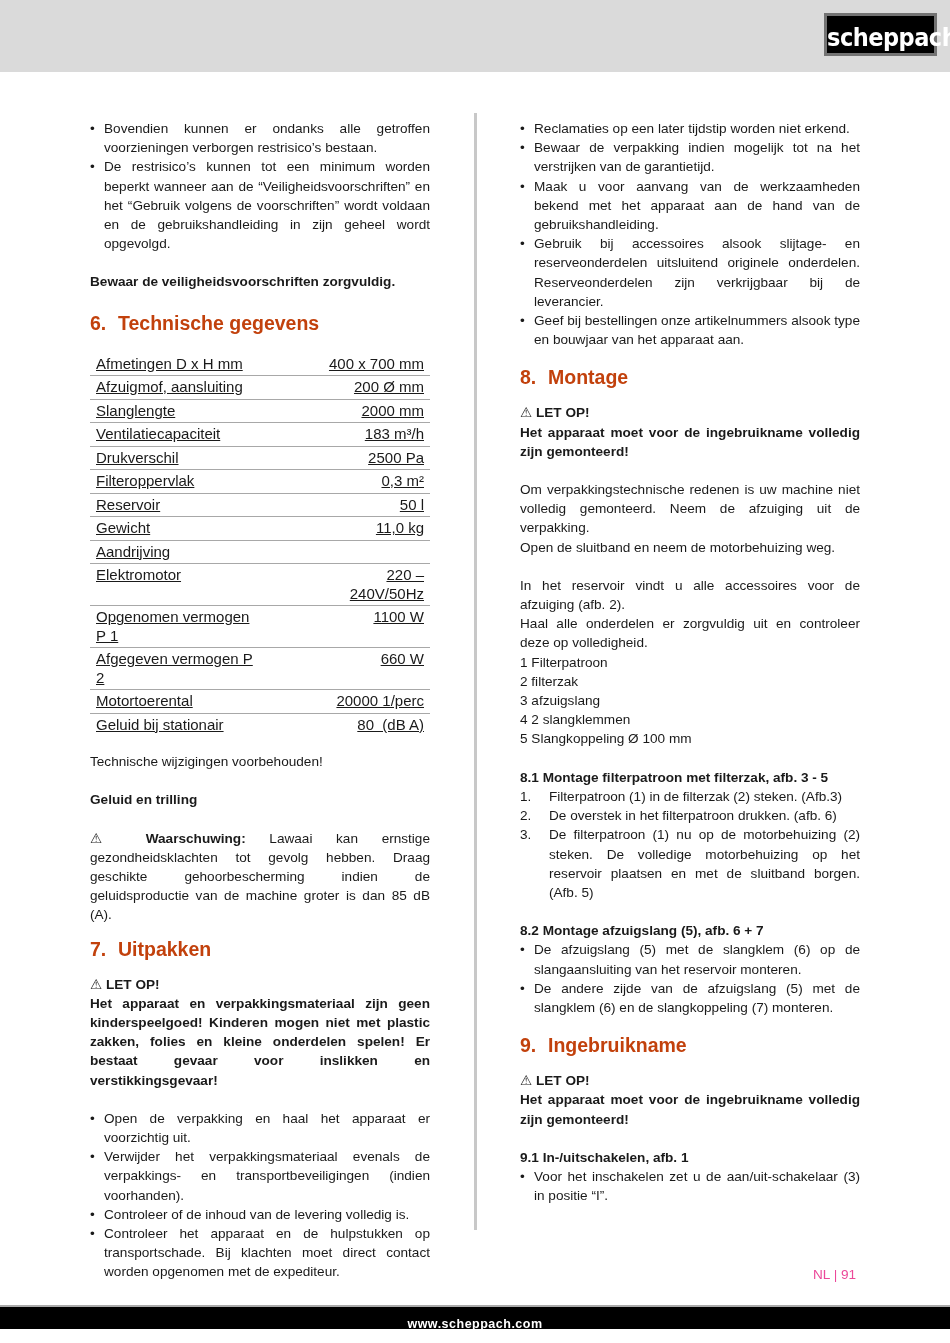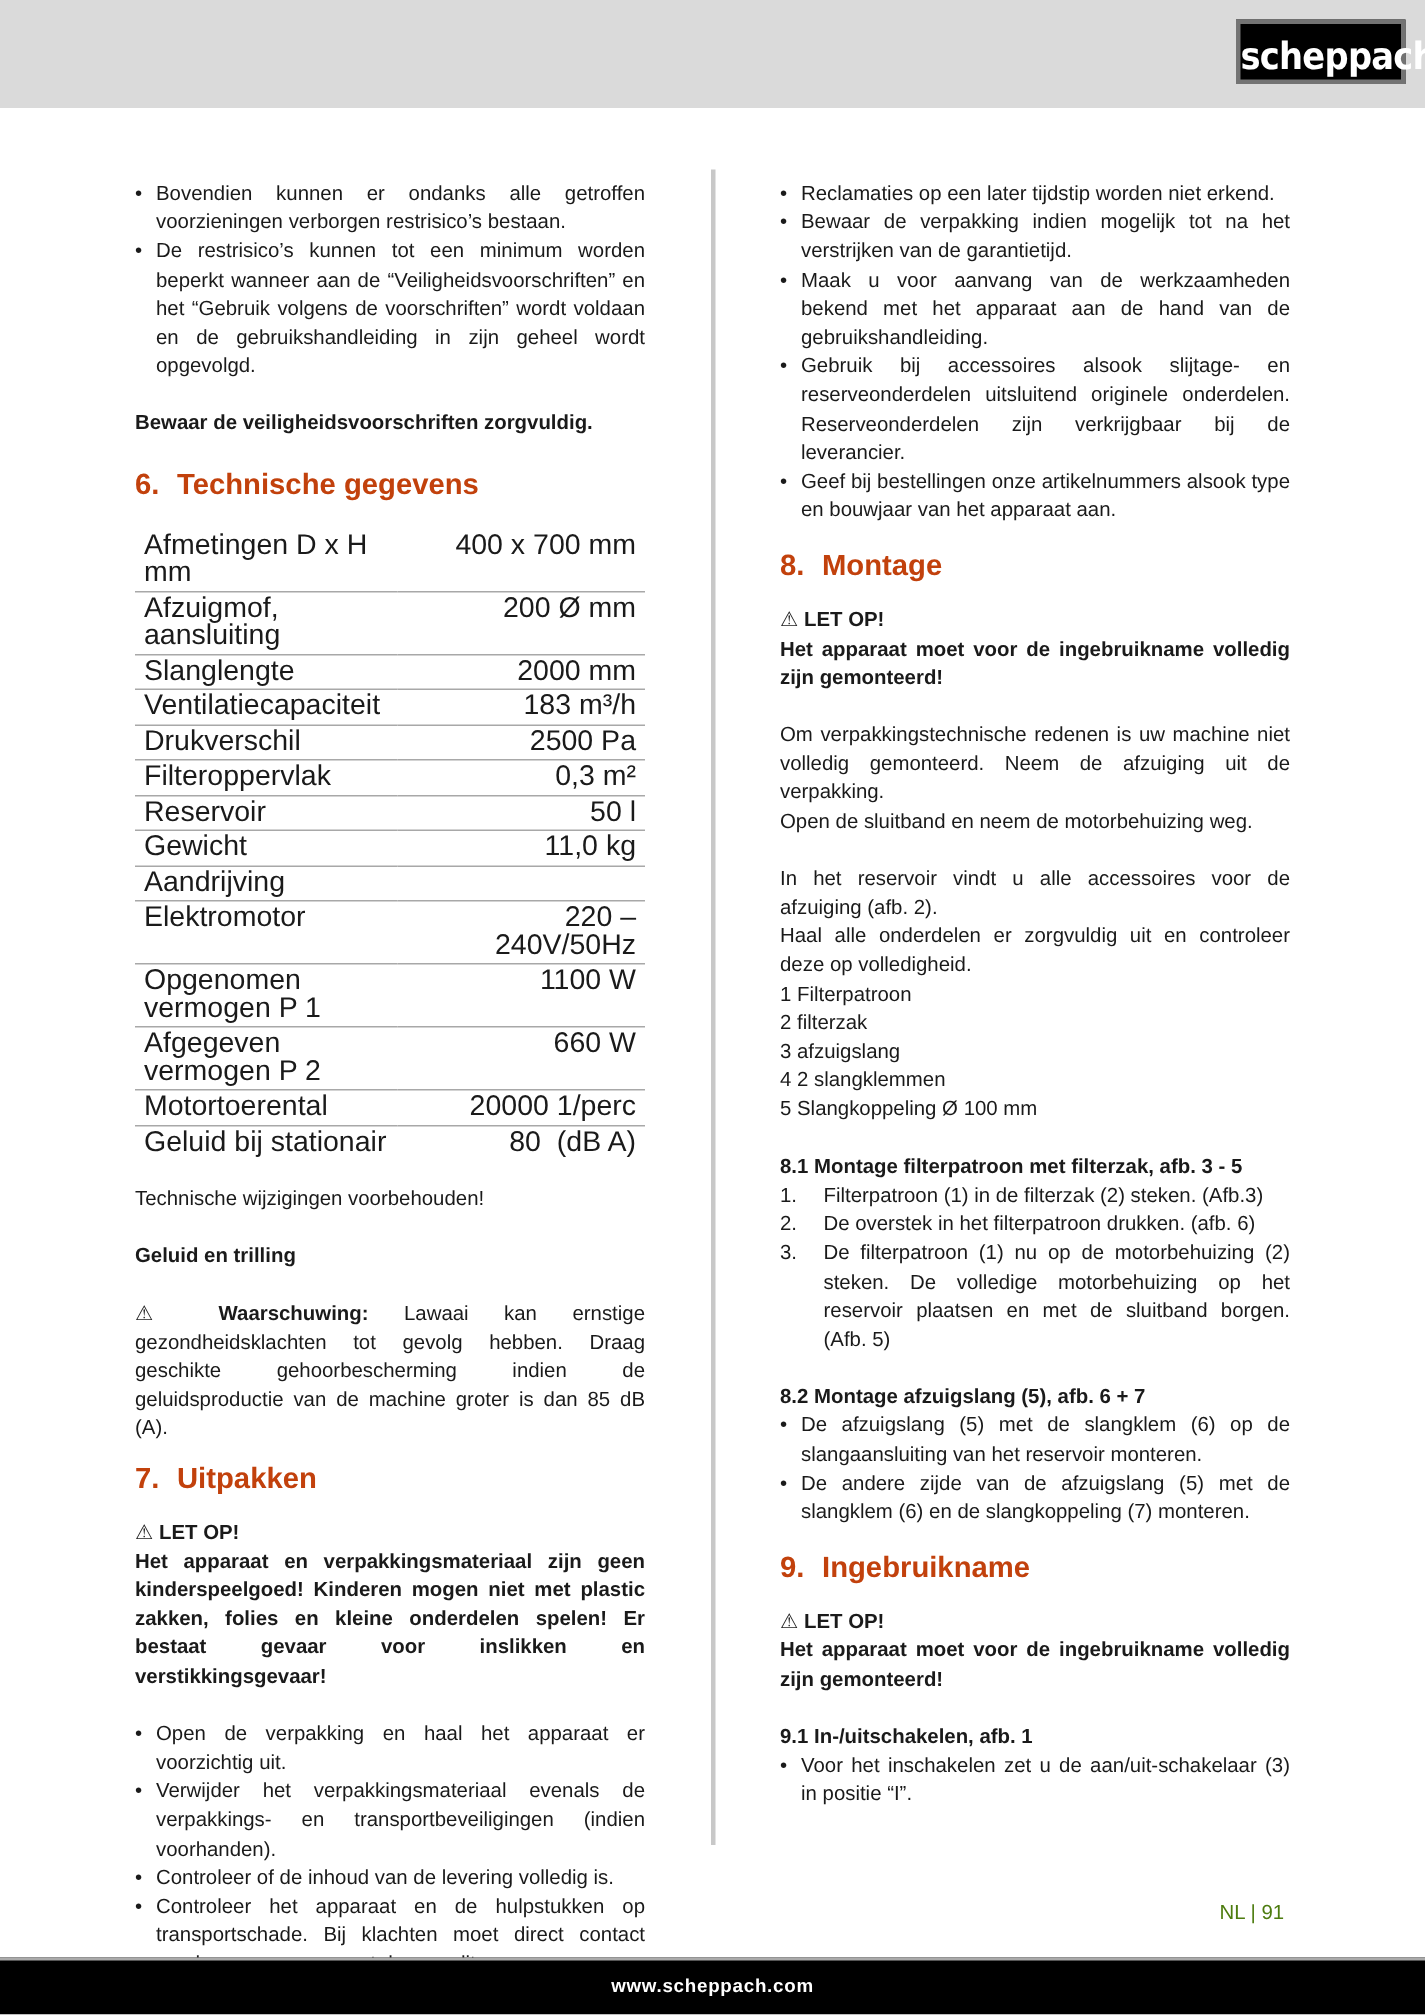--- a/index.html
+++ b/index.html
@@ -26,28 +26,28 @@
     ul.bullets li::before { content: "\2022"; position: absolute; left: 0; top: 0; }
 
     ol.numbered { list-style: none; }
     ol.numbered li { position: relative; padding-left: 29px; text-align: justify; }
     ol.numbered li .num { position: absolute; left: 0; top: 0; }
 
     h2.section { font-size: 19.5px; font-weight: bold; line-height: 24px; margin: 0; color: #c2410c; }
     h2.section .n { display: inline-block; width: 28px; }
 
     table.spec { width: 340px; border-collapse: collapse; margin-top: 0; }
-    table.spec td { padding: 2px 6px 2px 6px; vertical-align: top; border-bottom: 1.5px solid #a8a8a8; font-size: 19px; line-height: 18.5px; }
+    table.spec td { padding: 2px 6px 2px 6px; vertical-align: top; border-bottom: 1.5px solid #a8a8a8; font-size: 15px; line-height: 18.5px; text-decoration: underline; }
     table.spec tr:last-child td { border-bottom: none; }
     table.spec td.val { text-align: right; }
 
     .warn-sym { font-weight: normal; }
 
-    .page-num { position: absolute; left: 813px; top: 1265px; font-size: 13.6px; color: #4d7c0f; }
-    .bottom-bar { position: absolute; left: 0; top: 1305px; width: 950px; height: 38px; background: #000; border-top: 2px solid #aaa; }
+    .page-num { position: absolute; left: 813px; top: 1265px; font-size: 13.6px; color: #ec4899; }
+    .bottom-bar { position: absolute; left: 0; top: 1305px; width: 950px; height: 24px; background: #000; border-top: 2px solid #aaa; }
     .bottom-bar span { display: block; text-align: center; color: #fff; font-weight: bold; font-size: 12.5px; line-height: 34px; letter-spacing: 0.5px; }
   </style>
 </head>
 <body>
 
 <div class="top-band">
   <div class="logo">scheppach</div>
 </div>
 
 <div class="divider"></div>

